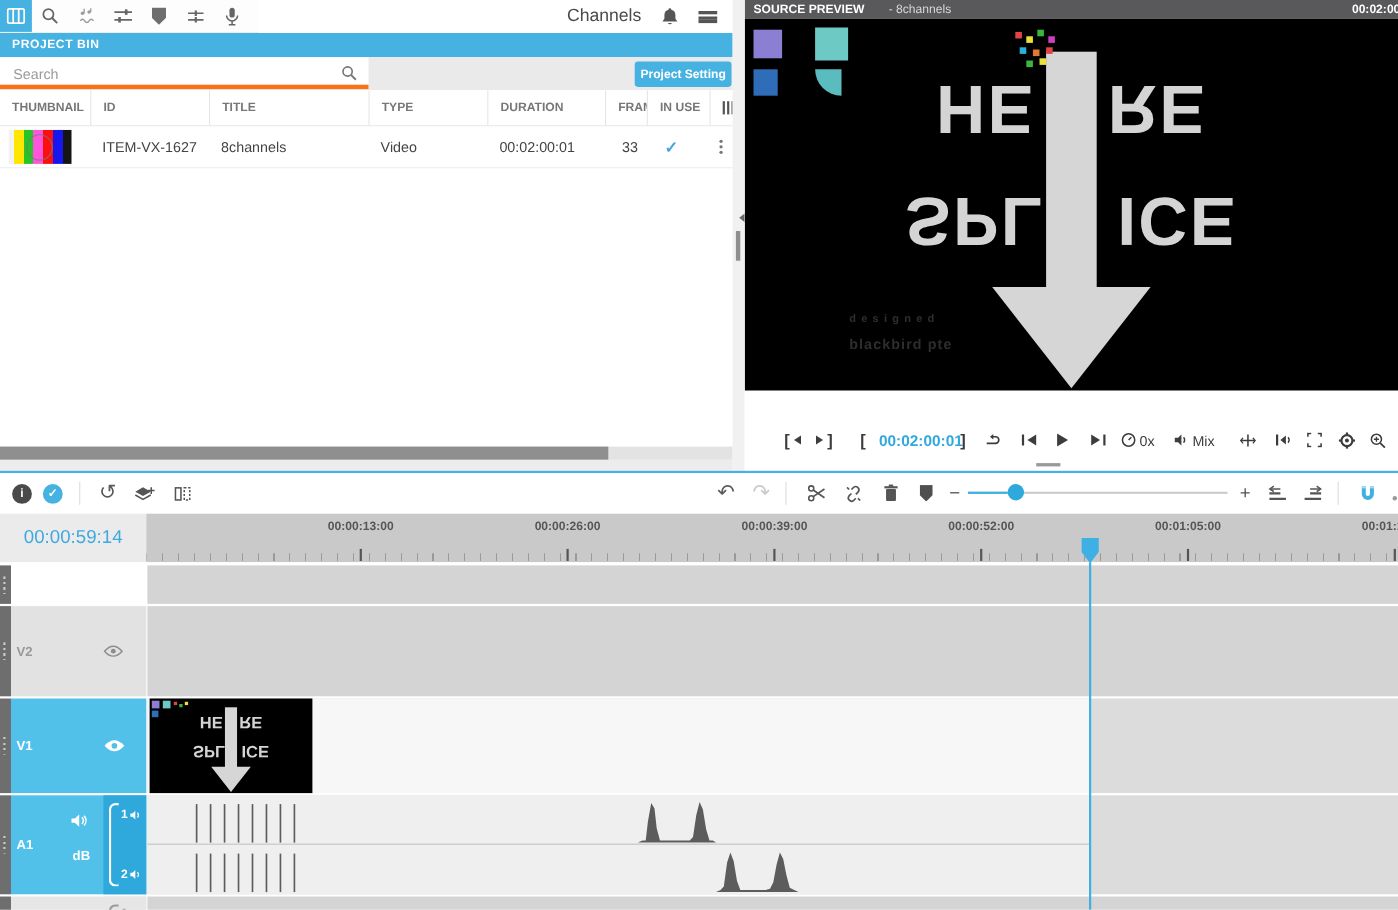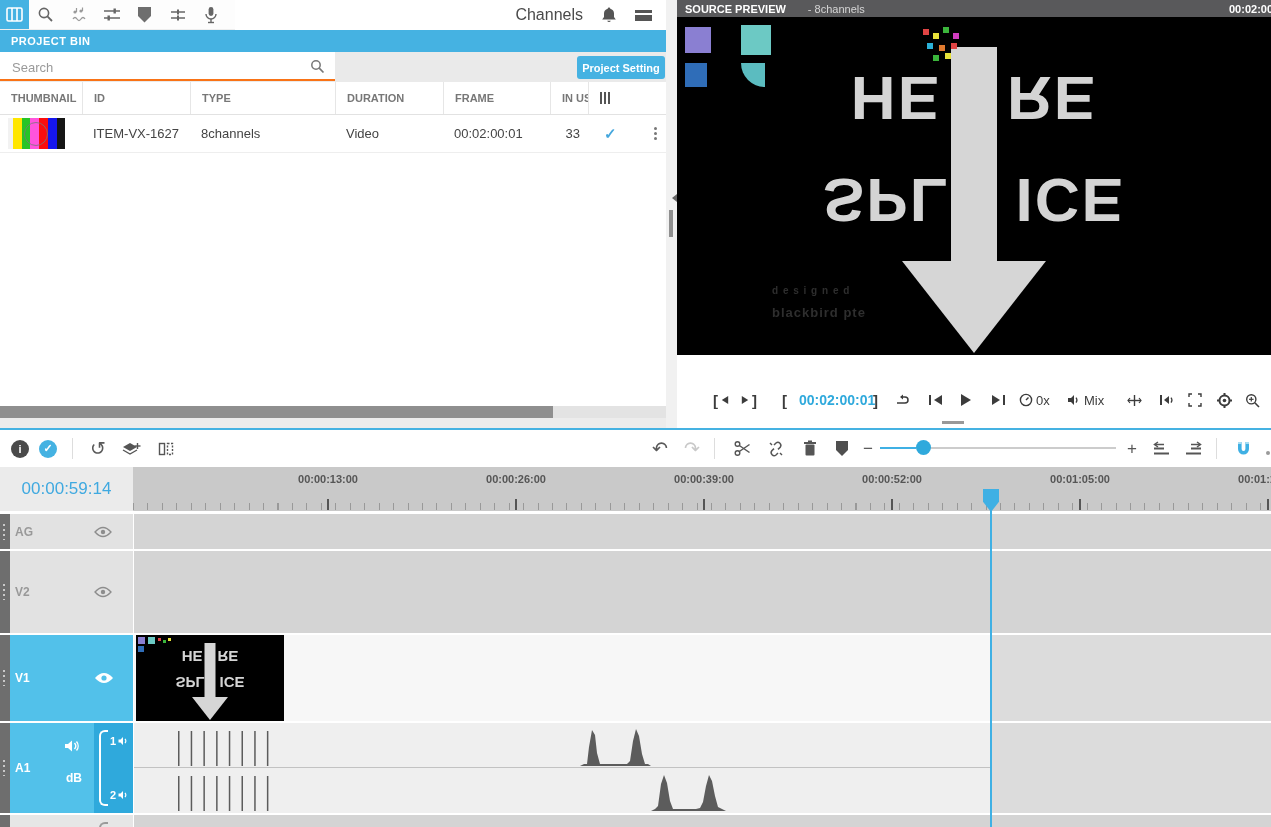--- a/index.html
+++ b/index.html
@@ -19,21 +19,21 @@
   .tab.active{width:29px;background:var(--accent);}
   .topbar-right{position:absolute;right:14px;top:0;height:30px;display:flex;align-items:center;gap:18px;}
   .app-title{font-size:16px;color:#4a4a4a;}
   .hamburger{width:17px;height:11px;border-top:3px solid #555;border-bottom:3px solid #555;position:relative;}
   .hamburger::after{content:"";position:absolute;left:0;top:2px;width:100%;height:3px;background:#555;}
 
   
   .bin-bar{position:absolute;left:0;top:30px;width:666px;height:22px;background:var(--accent);color:#fff;
     font-size:11px;font-weight:bold;letter-spacing:.5px;display:flex;align-items:center;padding-left:11px;}
   .search-row{position:absolute;left:0;top:52px;width:666px;height:30px;background:#eaeaea;}
-  .search-box{position:absolute;left:0;top:0;width:335px;height:29px;background:#fff;border-bottom:2px solid #f97316;}
+  .search-box{position:absolute;left:0;top:0;width:335px;height:29px;background:#fff;border-bottom:4px solid #f97316;}
   .search-ph{position:absolute;left:12px;top:8px;font-size:13px;color:#9a9a9a;}
   .search-box .mag{position:absolute;right:10px;top:7px;}
   .proj-btn{position:absolute;right:1px;top:4px;width:88px;height:23px;background:var(--accent);color:#fff;
     font-size:11px;font-weight:bold;border:none;border-radius:3px;display:flex;align-items:center;justify-content:center;cursor:pointer;margin-left:36px;}
 
   .table-head{position:absolute;left:0;top:82px;width:666px;height:33px;display:grid;
     grid-template-columns:82px 108px 145px 108px 107px 38px 57px 21px;align-items:center;
     border-bottom:1px solid #e2e2e2;background:#fff;}
   .th{font-size:11px;font-weight:bold;color:#777;padding-left:11px;height:100%;display:flex;align-items:center;
     border-left:1px solid #e6e6e6;overflow:hidden;white-space:nowrap;}
@@ -248,20 +248,21 @@
           <line x1="9.2" y1="9.2" x2="13.5" y2="13.5" stroke="#777" stroke-width="1.7"></line>
         </svg>
     </span>
   </div>
   <button class="proj-btn">Project Setting</button>
 </div>
 
 <div class="table-head">
   <div class="th">THUMBNAIL</div>
   <div class="th">ID</div>
+  <div class="th">TITLE</div>
   <div class="th">TYPE</div>
   <div class="th">DURATION</div>
   <div class="th">FRAME</div>
   <div class="th">IN USE</div>
   <div class="th">
       <span class="col-ico">
         <i></i>
         <i></i>
         <i></i>
       </span>
@@ -544,29 +545,20 @@
         <i class="ruler-major" style="left: 759px;"></i>
         <span class="ruler-label" style="left: 947px; text-align: right;">00:01:05:00</span>
         <i class="ruler-major" style="left: 947px;"></i>
         <span class="ruler-label" style="left: 1135px;">00:01:18:00</span>
         <i class="ruler-major" style="left: 1135px;"></i>
       </div>
   </div>
 
   <div class="track" style="top:84px;height:35px;">
     <div class="handle"></div>
-    <div class="thead gray">
-      <span class="tlabel g">AG</span>
-      <span class="teye">
-        <svg width="18" height="12" viewBox="0 0 18 12">
-            <path d="M1,6 Q9,-3 17,6 Q9,15 1,6 z" fill="none" stroke="#8d8d8d" stroke-width="1.3"></path>
-            <circle cx="9" cy="6" r="2.2" fill="#8d8d8d"></circle>
-          </svg>
-      </span>
-    </div>
     <div class="tcontent bg-gray"></div>
   </div>
 
   <div class="track" style="top:121px;height:82px;">
     <div class="handle"></div>
     <div class="thead gray">
       <span class="tlabel g">V2</span>
       <span class="teye">
         <svg width="18" height="12" viewBox="0 0 18 12">
             <path d="M1,6 Q9,-3 17,6 Q9,15 1,6 z" fill="none" stroke="#8d8d8d" stroke-width="1.3"></path>

